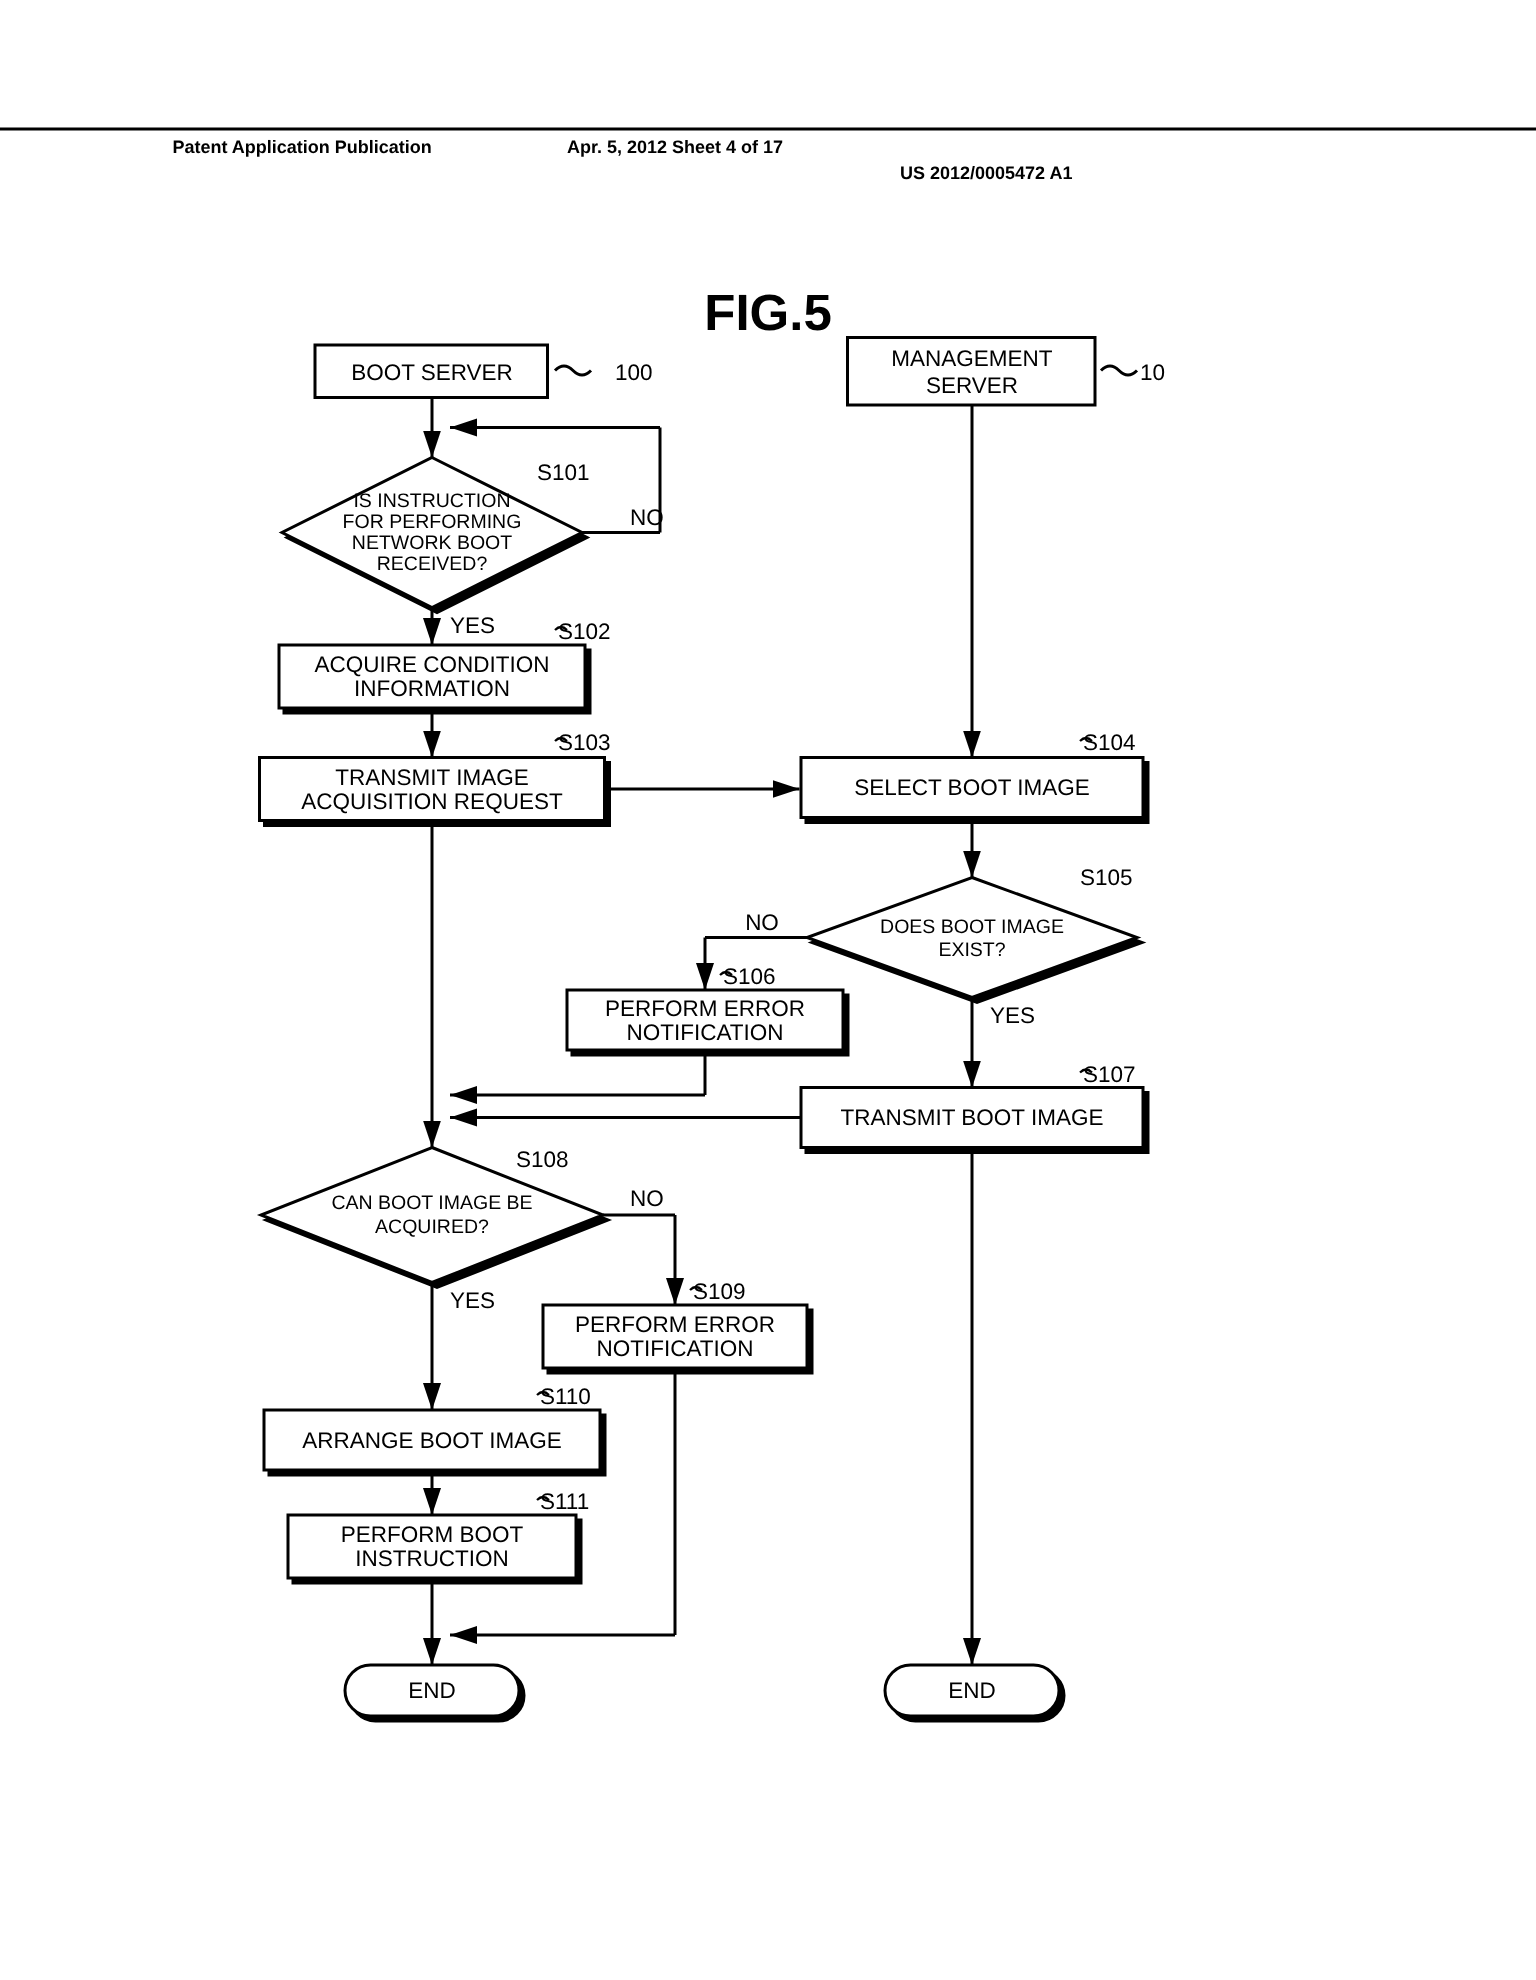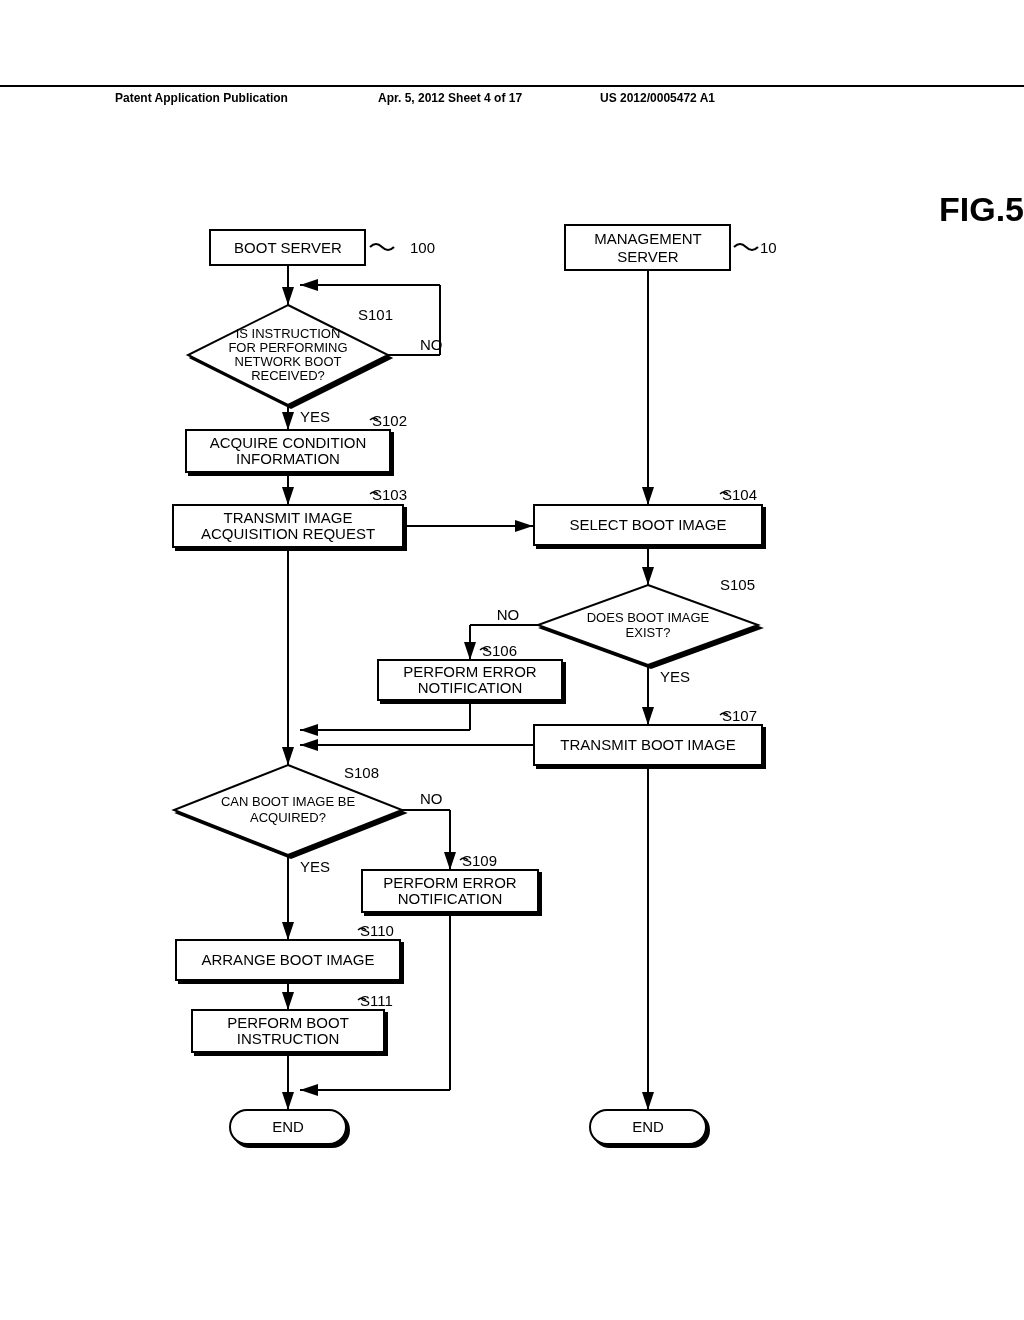--- a/index.html
+++ b/index.html
@@ -17,27 +17,27 @@
     left: 0;
     width: 1024px;
     border-top: 2px solid #000;
     padding-top: 4px;
     font-size: 12px;
     font-weight: bold;
     padding-left: 20px;
   }
   .header-left { position: absolute; left: 115px; }
   .header-mid { position: absolute; left: 378px; }
-  .header-right { position: absolute; left: 600px; }
+  .header-right { position: absolute; left: 600px; margin-top: 17px; }
   .fig-title {
     position: absolute;
     top: 190px;
     left: 0;
     width: 1024px;
-    text-align: right;
+    text-align: center;
     font-size: 34px;
     font-weight: bold;
   }
   svg { position: absolute; top: 210px; left: 120px; }
 </style>
 </head>
 <body>
 
 <div class="header">
   <span class="header-left">Patent Application Publication</span>

